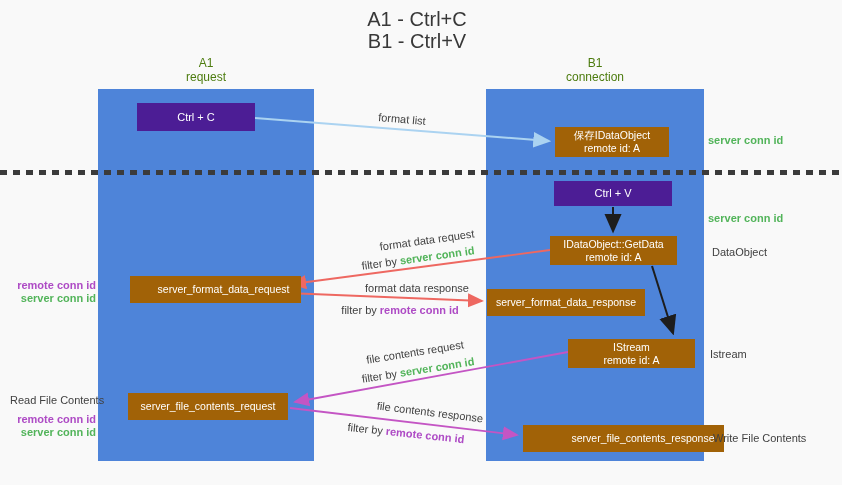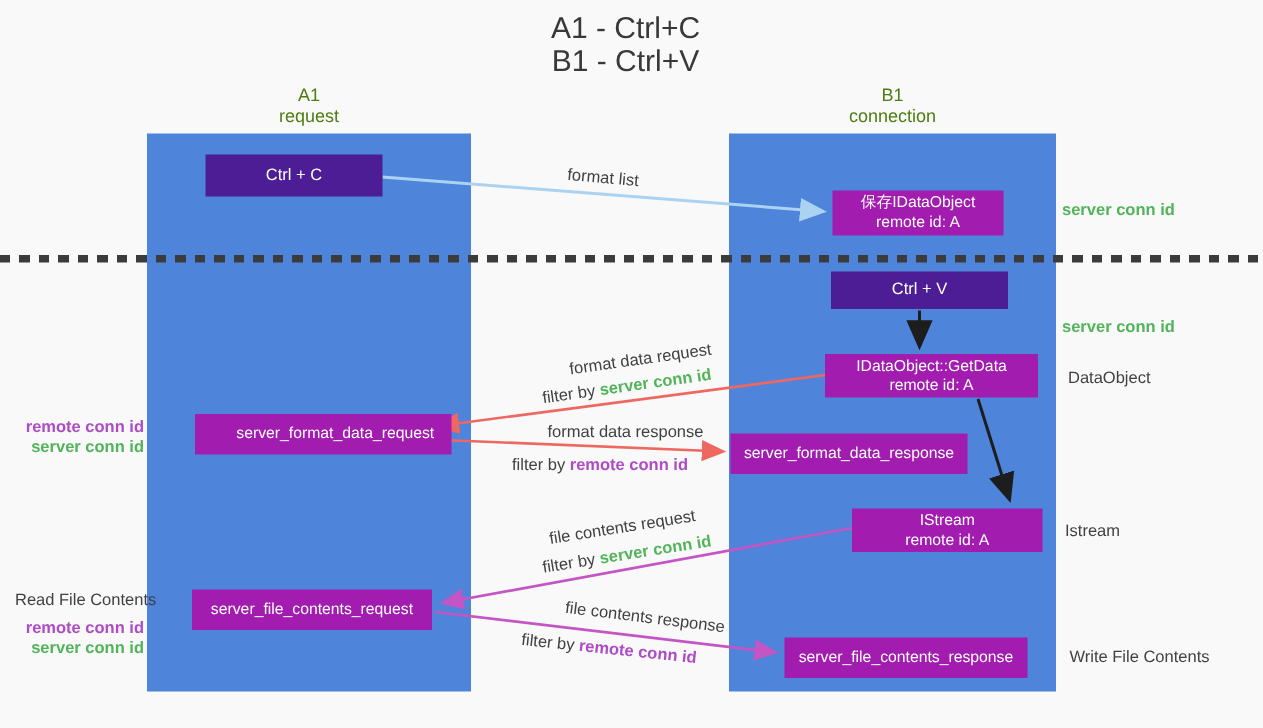--- a/index.html
+++ b/index.html
@@ -11,21 +11,21 @@
   .canvas{position:absolute;inset:0;width:842px;height:485px;}
   .lane{position:absolute;background:#4e84d9;z-index:1;}
   .lane-header{position:absolute;text-align:center;font-size:12px;line-height:14px;color:#4d7c0f;z-index:2;transform:translateX(-50%);}
   .title{position:absolute;left:417px;top:8px;transform:translateX(-50%);text-align:center;font-size:20px;line-height:22px;color:#383838;z-index:2;white-space:nowrap;}
   .dotted{position:absolute;left:0;top:170px;width:842px;height:5px;z-index:5;
     background:repeating-linear-gradient(90deg,#3b3b3b 0 7px,transparent 7px 13px);}
   svg.arrows{position:absolute;inset:0;z-index:3;}
   .box{position:absolute;z-index:4;display:flex;flex-direction:column;align-items:center;justify-content:center;
     color:#ffffff;text-align:center;font-size:11px;line-height:13px;white-space:nowrap;}
   .box.green{background:#4c1d95;}
-  .box.orange{background:#a21caf;font-size:10.5px;}
+  .box.orange{background:#a16207;font-size:10.5px;}
   .lbl{position:absolute;z-index:6;white-space:nowrap;font-size:11px;color:#414141;}
   .lbl.center{transform:translate(-50%,-50%);}
   .green-id{color:#52b45a;font-weight:bold;}
   .purple-id{color:#ae4bc5;font-weight:bold;}
   .side-ids{position:absolute;z-index:6;text-align:right;font-size:11px;line-height:13px;font-weight:bold;white-space:nowrap;}
 </style>
 </head>
 <body>
 
 <div class="canvas">
@@ -79,21 +79,21 @@
 
   <div class="box orange" style="left:555px;top:127px;width:114px;height:30px;">
     <div>保存IDataObject</div>
     <div>remote id: A</div>
   </div>
 
   <div class="box green" style="left:554px;top:181px;width:118px;height:25px;">
     <div>Ctrl + V</div>
   </div>
 
-  <div class="box orange" style="left:550px;top:236px;width:142px;height:29px;">
+  <div class="box orange" style="left:550px;top:236px;width:127px;height:29px;">
     <div>IDataObject::GetData</div>
     <div>remote id: A</div>
   </div>
 
   <div class="box orange" style="left:130px;top:276px;width:155px;height:27px;padding-left:16px;">
     <div>server_format_data_request</div>
   </div>
 
   <div class="box orange" style="left:487px;top:289px;width:158px;height:27px;">
     <div>server_format_data_response</div>
@@ -101,21 +101,21 @@
 
   <div class="box orange" style="left:568px;top:339px;width:127px;height:29px;">
     <div>IStream</div>
     <div>remote id: A</div>
   </div>
 
   <div class="box orange" style="left:128px;top:393px;width:160px;height:27px;">
     <div>server_file_contents_request</div>
   </div>
 
-  <div class="box orange" style="left:523px;top:425px;width:162px;height:27px;">
+  <div class="box orange" style="left:523px;top:425px;width:162px;height:27px;padding-left:39px;">
     <div>server_file_contents_response</div>
   </div>
 
   <div class="lbl center" style="left:402px;top:119px;transform:translate(-50%,-50%) rotate(5deg);">format list</div>
 
   <div class="lbl center" style="left:427px;top:240px;transform:translate(-50%,-50%) rotate(-8deg);">format data request</div>
   <div class="lbl center" style="left:418px;top:258px;transform:translate(-50%,-50%) rotate(-8deg);">
     <span>filter by </span><span class="green-id">server conn id</span>
   </div>
 

